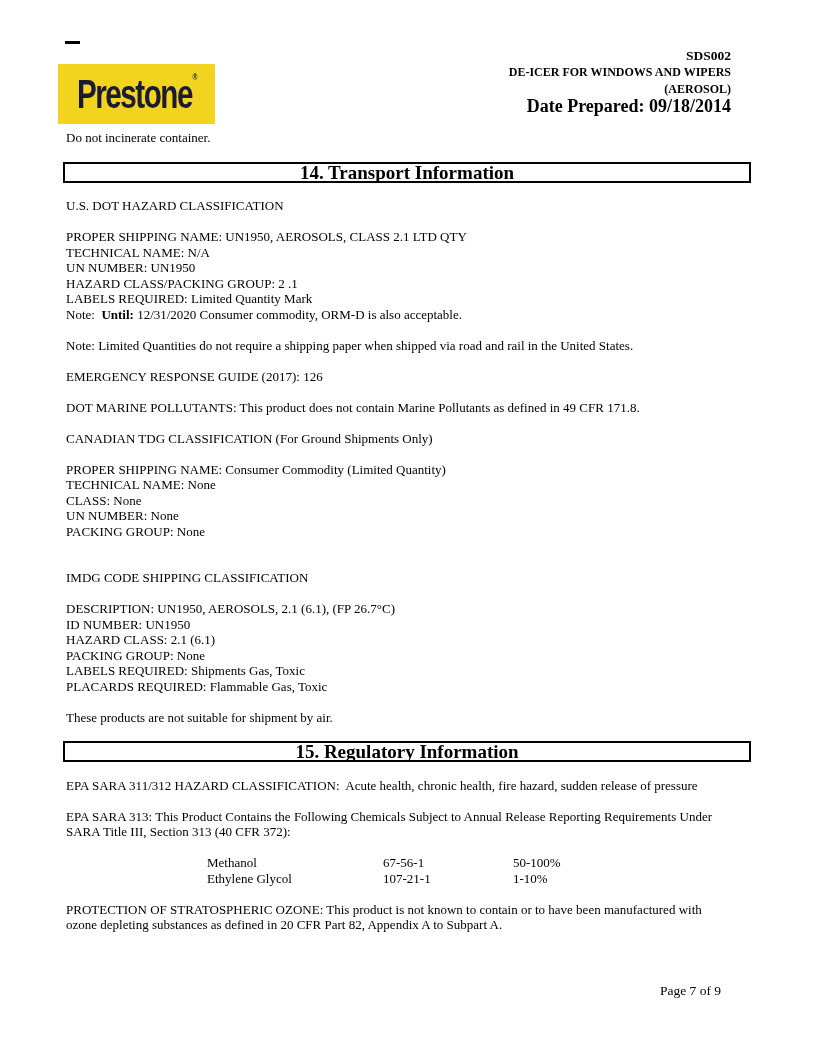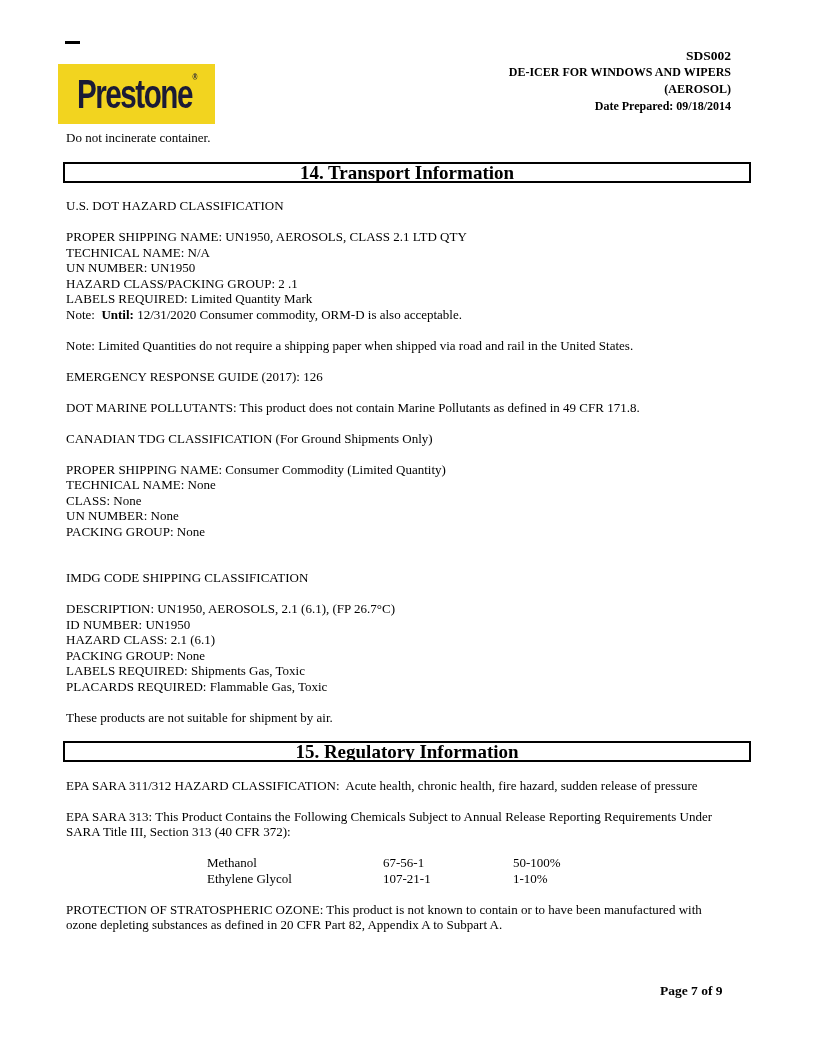--- a/index.html
+++ b/index.html
@@ -22,38 +22,38 @@
     font-family:"Liberation Sans","DejaVu Sans",sans-serif;
     font-weight:700; font-size:40px; letter-spacing:-2px; color:#1B1B36;
     transform:scaleX(0.74); transform-origin:center; line-height:1; white-space:nowrap;
   }
   .logo-reg { font-size:9px; letter-spacing:0; vertical-align:super; position:relative; top:-14px; left:1px; }
 
   
   .header-right { position:absolute; top:48px; right:85px; text-align:right; font-weight:bold; }
   .hr-code  { font-size:13.5px; line-height:16px; }
   .hr-title { font-size:12px;   line-height:17px; }
-  .hr-date  { font-size:12px; line-height:17px; }
+  .hr-date  { font-size:18px; line-height:17px; }
 
   
   .bodyc { position:absolute; left:66px; top:130px; width:685px; font-size:13px; line-height:15.5px; }
   .mt1 { margin-top:15.5px; }
   .mt2 { margin-top:31px; }
 
   .secbar {
     margin-top:16px; margin-left:-3px; width:684px;
     border:2px solid #000; text-align:center;
     font-weight:bold; font-size:19px; line-height:17px;
   }
 
   .chem-row { display:flex; }
   .chem-name { margin-left:141px; width:176px; }
   .chem-cas  { width:130px; }
 
-  .footer { position:absolute; left:660px; top:983px; font-weight:bold; font-size:13.5px; line-height:15px; }
+  .footer { position:absolute; left:660px; top:983px; font-weight:normal; font-size:13.5px; line-height:15px; }
 </style>
 </head>
 <body>
 
 <div class="page">
 
   <div class="top-dash"></div>
 
   <div class="logo">
     <span class="logo-text"><span>Prestone</span><span class="logo-reg">®</span></span>

